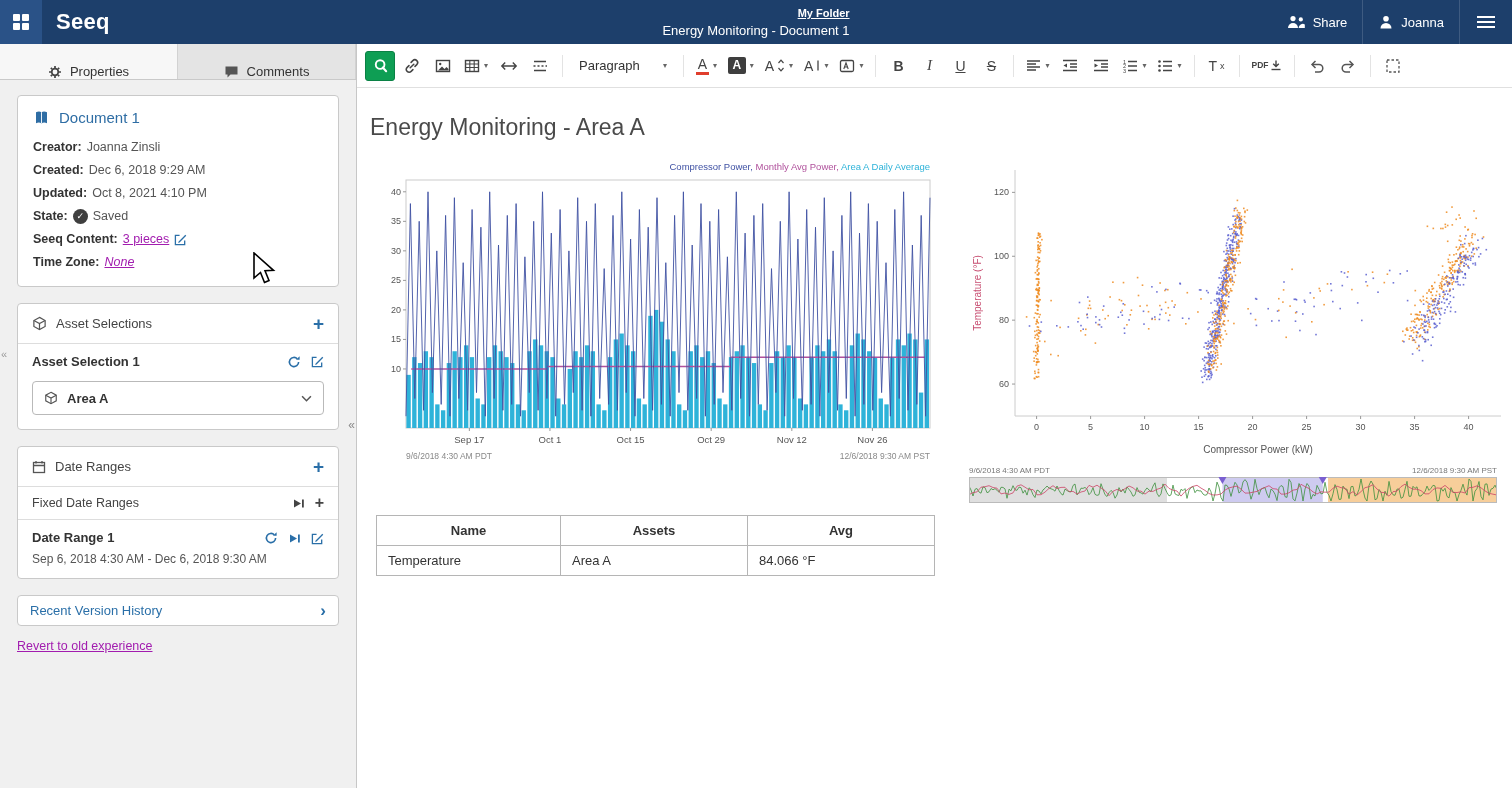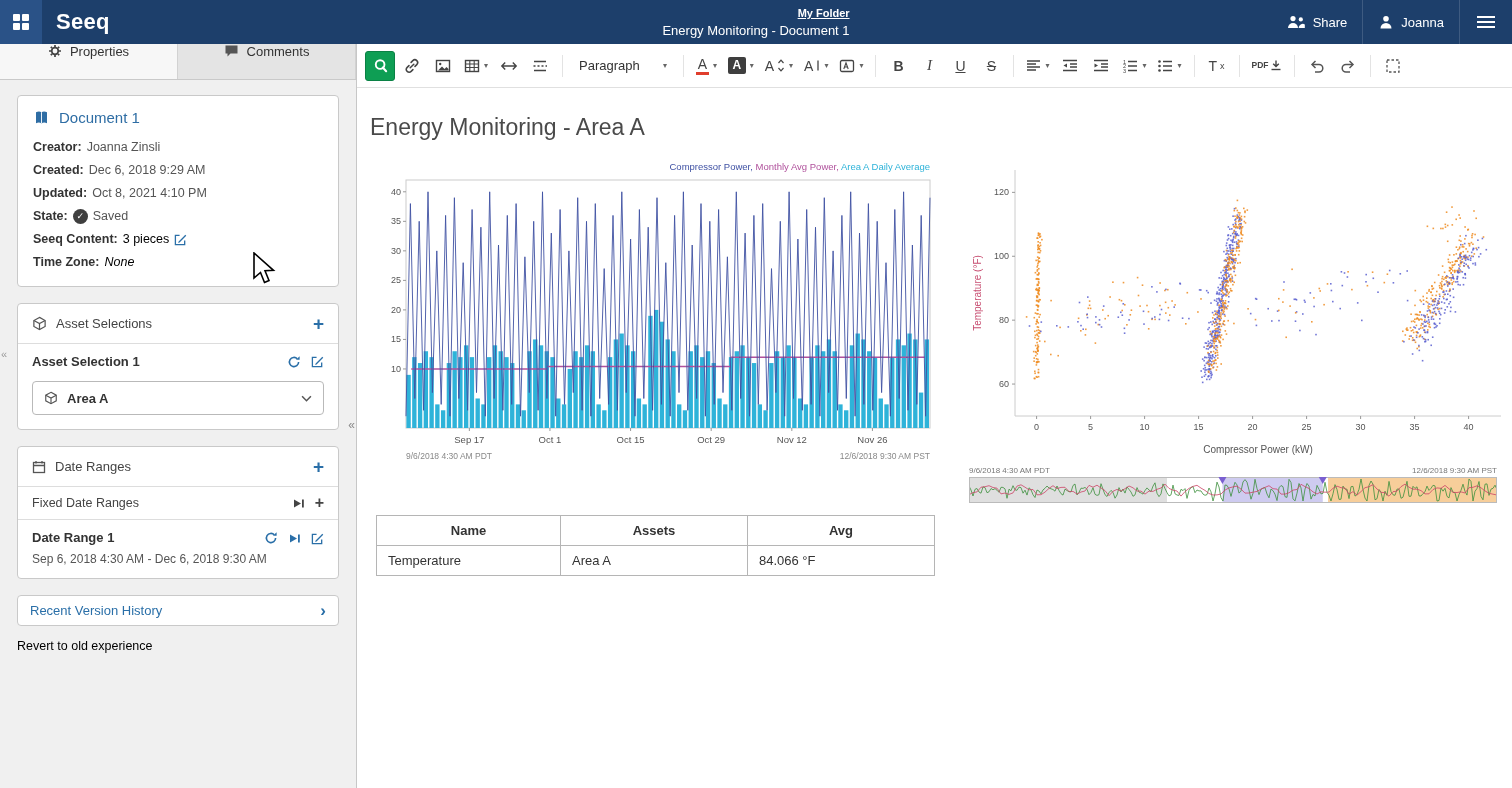--- a/index.html
+++ b/index.html
@@ -21,29 +21,29 @@
   .menu-btn{padding:0 17px;height:100%;display:flex;flex-direction:column;justify-content:center;gap:3px;border-left:1px solid rgba(255,255,255,.15);cursor:pointer}
   .menu-btn i{display:block;width:18px;height:2px;background:#fff}
 
   
   .bodyrow{display:flex;height:744px}
   .sidebar{width:357px;background:#f0f0f0;border-right:1px solid #c7c7c7;position:relative;flex:none}
   .main{flex:1;display:flex;flex-direction:column;background:#fff;min-width:0}
 
   
   .tabs{display:flex;border-bottom:1px solid #c9c9c9;background:#e4e4e4}
-  .tab{flex:1;height:35px;display:flex;align-items:flex-start;justify-content:center;gap:8px;font-size:13px;color:#333;border-right:1px solid #d2d2d2;cursor:pointer}
+  .tab{flex:1;height:35px;display:flex;align-items:flex-end;justify-content:center;gap:8px;font-size:13px;color:#333;border-right:1px solid #d2d2d2;cursor:pointer}
   .tab.active{background:#f7f7f7}
   .sidebar-scroll{padding:15px 17px 0 17px}
   .card{background:#fff;border:1px solid #c9c9c9;border-radius:4px;margin-bottom:16px}
   .doc-card{padding:13px 15px 12px}
   .doc-card-title{display:flex;align-items:center;gap:9px;color:#2e6da4;font-size:15px;margin-bottom:10px;cursor:pointer}
   .fieldrow{font-size:12.5px;line-height:23px;color:#555;display:flex;align-items:center;gap:5px}
   .fieldrow b{color:#333}
-  .link{color:#000000;cursor:pointer}
+  .link{color:#a21caf;text-decoration:underline;cursor:pointer}
   .link.italic{font-style:italic}
   .check-badge{width:15px;height:15px;border-radius:50%;background:#3f3f3f;color:#fff;font-size:9px;display:inline-flex;align-items:center;justify-content:center}
   .card-header{display:flex;align-items:center;gap:9px;padding:10px 14px;font-size:13px;color:#444;border-bottom:1px solid #ddd}
   .plus-btn{margin-left:auto;color:#2a6fa8;font-size:19px;font-weight:700;line-height:1;cursor:pointer}
   .itemrow{display:flex;align-items:center;gap:10px;padding:10px 14px 8px;font-size:13px}
   .itemrow b{color:#333}
   .row-icons{margin-left:auto;display:flex;gap:10px;align-items:center}
   .dropdown{margin:4px 14px 14px;border:1px solid #b9b9b9;border-radius:4px;height:34px;display:flex;align-items:center;gap:9px;padding:0 11px;background:#fff;cursor:pointer}
   .dropdown b{font-size:13px;color:#333}
   .dropdown .dd-chev{margin-left:auto}

